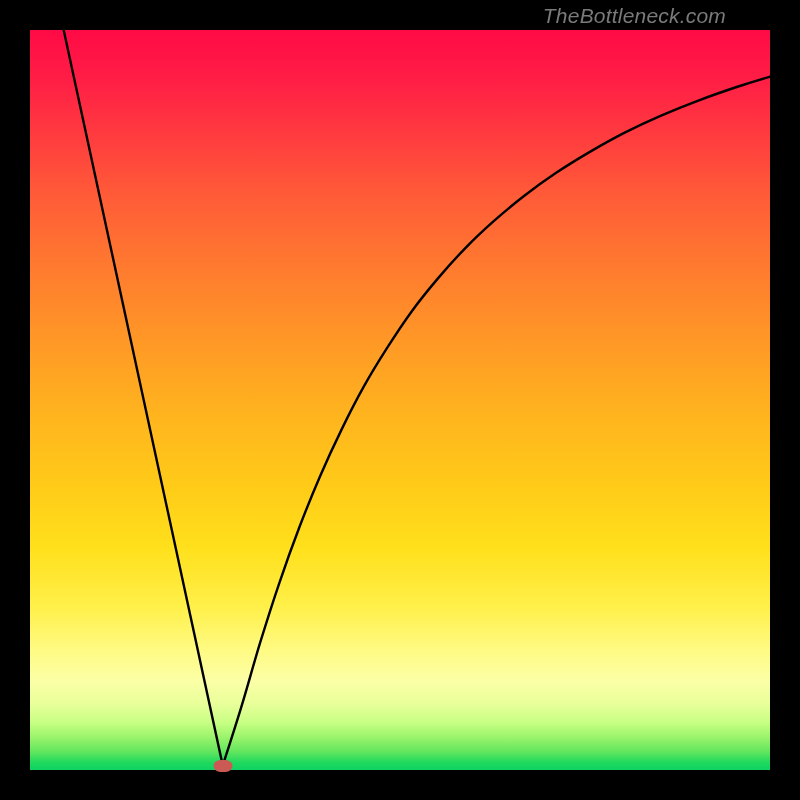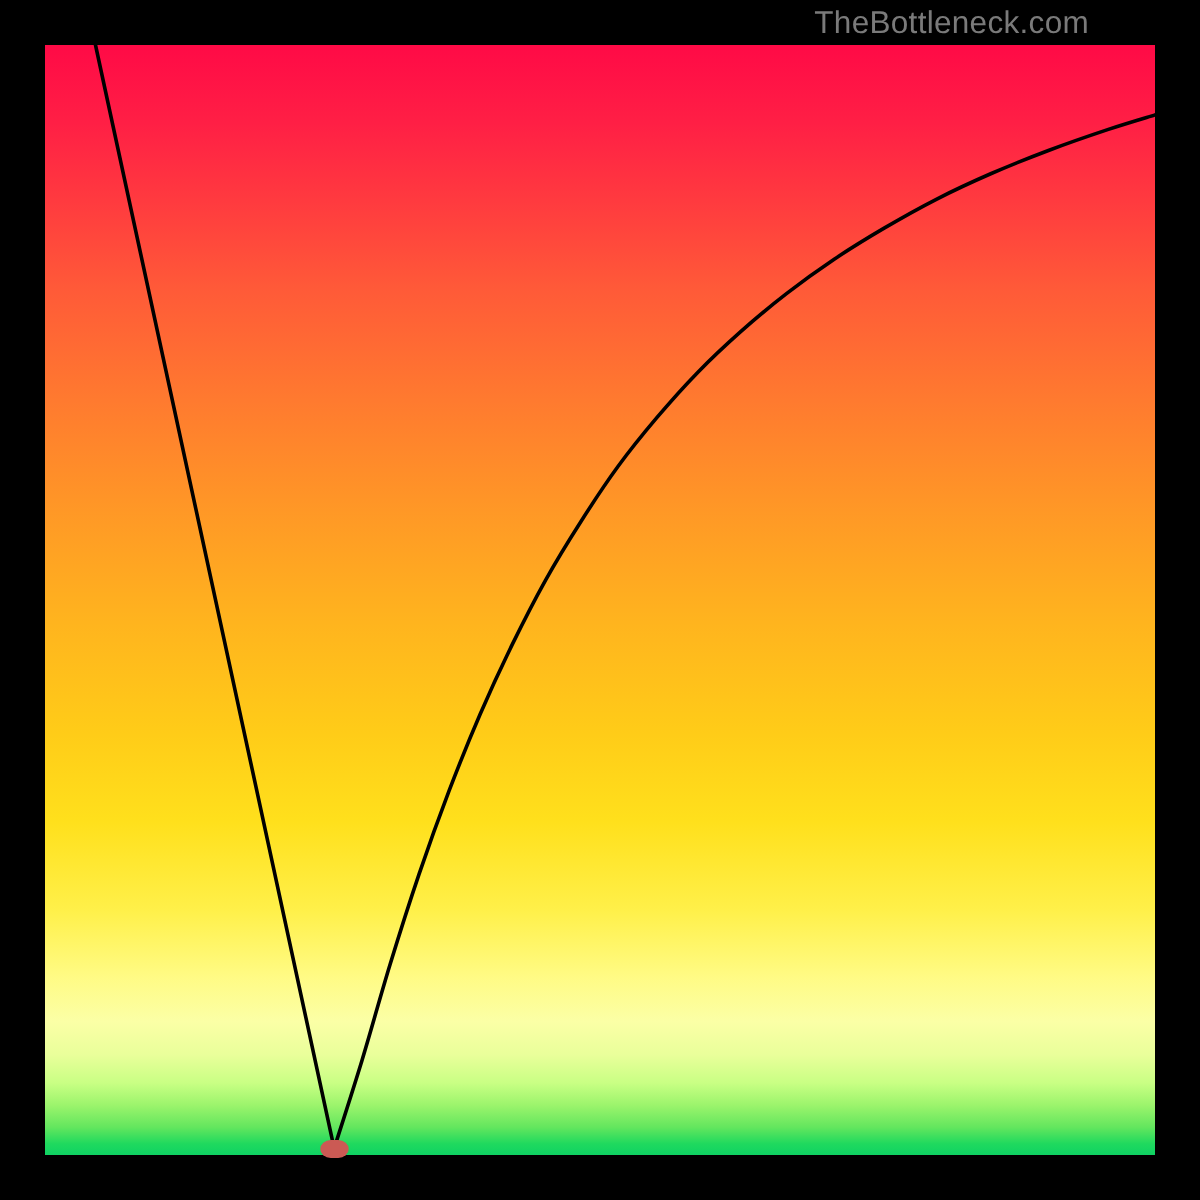--- a/index.html
+++ b/index.html
@@ -11,20 +11,21 @@
     overflow: hidden;
     font-family: Arial, Helvetica, sans-serif;
   }
   .frame {
     position: absolute;
     top: 0;
     left: 0;
     width: 736px;
     height: 800px;
     background: #000;
+    font-style: italic;
   }
   .plot {
     position: absolute;
     left: 30px;
     top: 30px;
     width: 740px;
     height: 740px;
     background: linear-gradient(to bottom,
       #ff0a46 0%,
       #ff1f45 7%,

